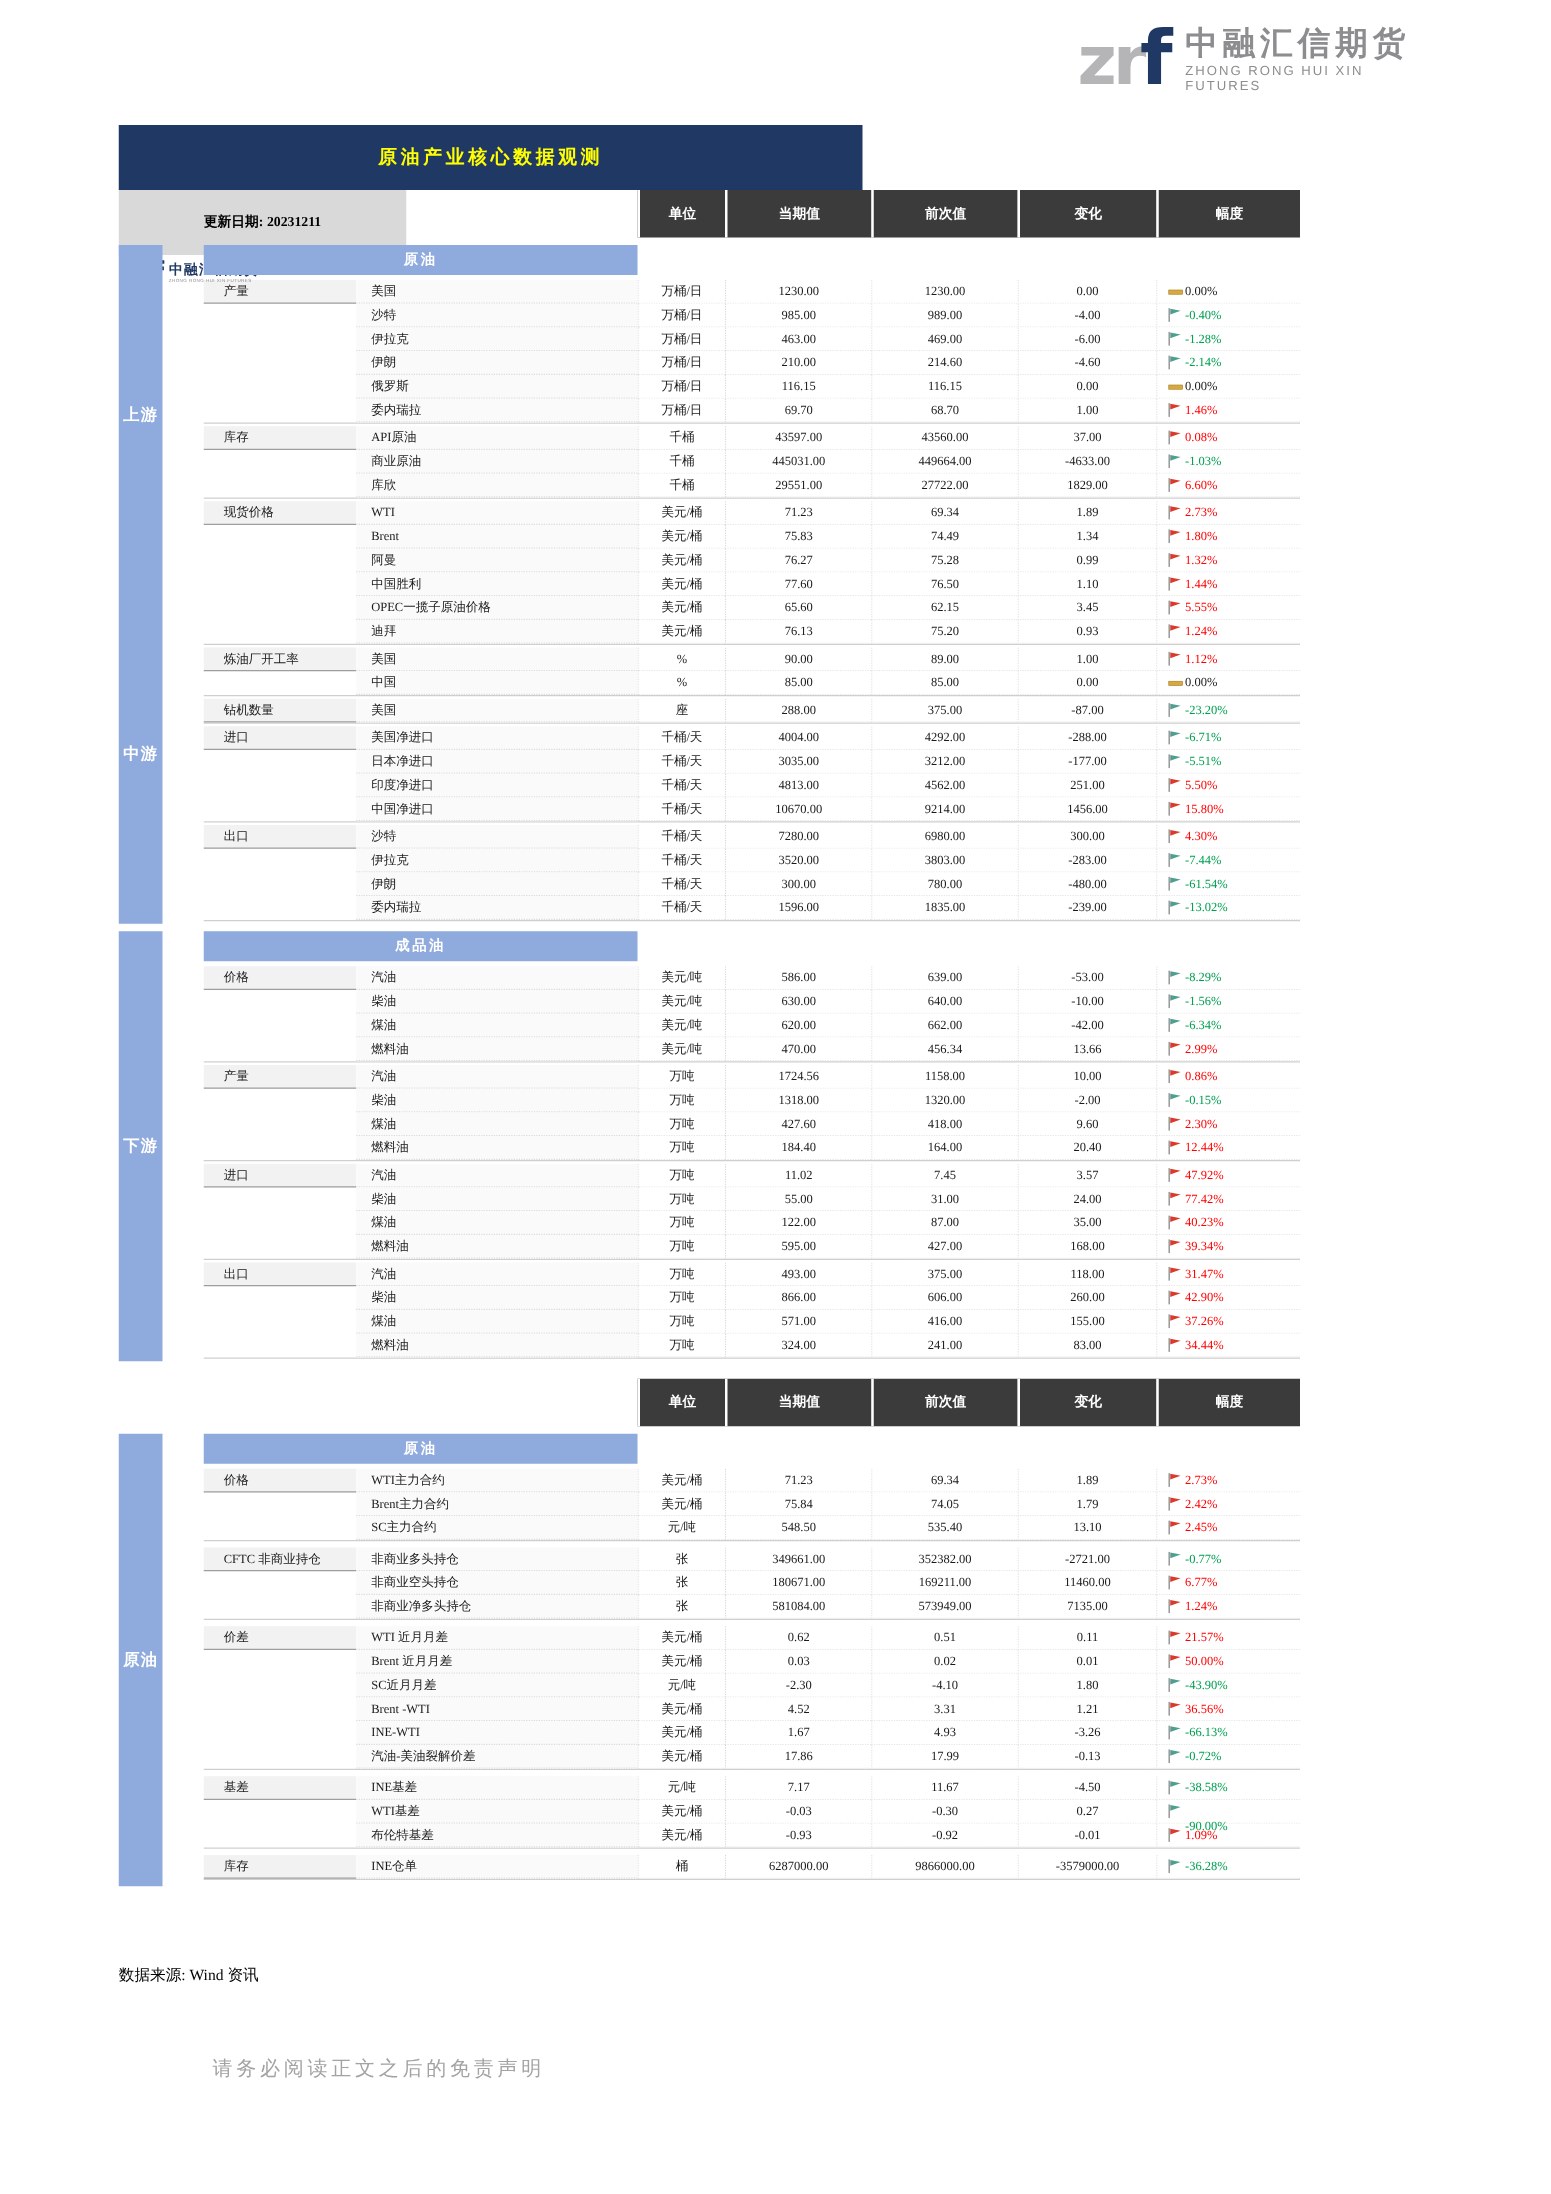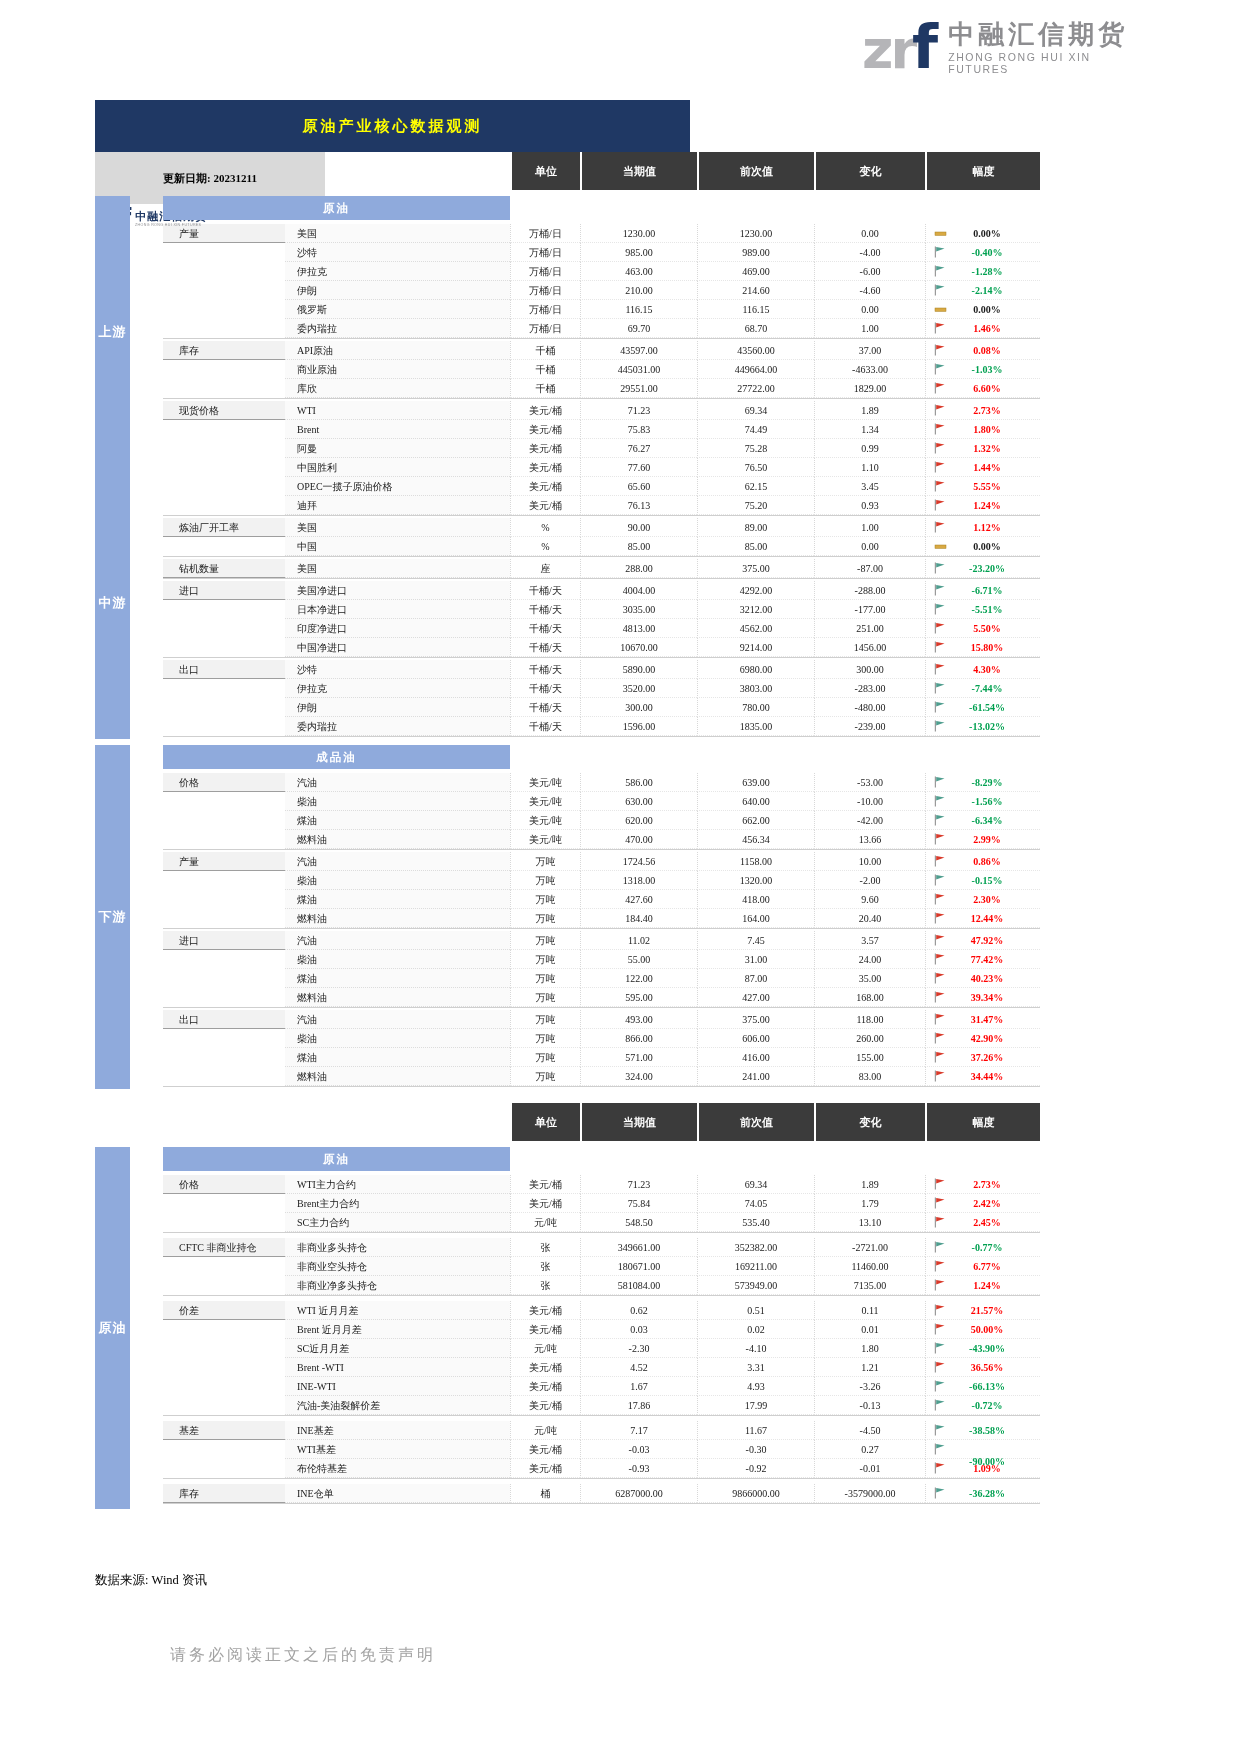--- a/index.html
+++ b/index.html
@@ -43,21 +43,21 @@
   .row>div{box-sizing:border-box;}
   .c-cat{width:122px;padding-left:16px;}
   .c-cat.lbl{background:#f2f2f2;border-bottom:1px solid #9e9e9e;}
   .c-item{width:225px;background:#fafafa;padding-left:12px;border-bottom:1px dotted #dcdcdc;
           white-space:nowrap;overflow:hidden;}
   .c-unit{width:70px;text-align:center;border-left:1px dotted #d8d8d8;border-bottom:1px dotted #e6e6e6;}
   .c-num{text-align:center;border-left:1px dotted #d8d8d8;border-bottom:1px dotted #e6e6e6;}
   .c-cur{width:117px;}.c-prev{width:117px;}.c-chg{width:111px;}
   .c-pct{width:115px;display:flex;align-items:center;border-left:1px dotted #d8d8d8;border-bottom:1px dotted #e6e6e6;padding-left:8px;}
   .flag{display:inline-flex;width:14px;}
-  .pct-txt{flex:1;text-align:center;padding-right:14px;font-weight:bold;}
+  .pct-txt{flex:1;text-align:left;padding-right:14px;font-weight:normal;}
   
   .source{position:absolute;left:95px;top:1572px;font-size:12.5px;color:#000;}
   .disclaimer{position:absolute;left:170px;top:1645px;font-size:16px;color:#a3a3a3;letter-spacing:3px;}
 </style>
 </head>
 <body>
 
 <div class="page">
 
   <div class="toplogo">
@@ -481,21 +481,21 @@
                     </span>
                     <span class="pct-txt" style="color: rgb(255, 0, 0);">15.80%</span>
                   </div>
                 </div>
               </div>
               <div class="group">
                 <div class="row">
                   <div class="c-cat lbl">出口</div>
                   <div class="c-item">沙特</div>
                   <div class="c-unit">千桶/天</div>
-                  <div class="c-num c-cur">5890.00</div>
+                  <div class="c-num c-cur">7280.00</div>
                   <div class="c-num c-prev">6980.00</div>
                   <div class="c-num c-chg">300.00</div>
                   <div class="c-pct">
                     <span class="flag">
                       <svg width="12" height="12" viewBox="0 0 12 12">
                         <rect x="0.8" y="0.5" width="1.1" height="11" fill="#8f8f8f"></rect>
                         <path d="M2.2 1 L10.5 2.6 L2.2 5.6 Z" fill="#d93a2b"></path>
                       </svg>
                     </span>
                     <span class="pct-txt" style="color: rgb(255, 0, 0);">4.30%</span>

